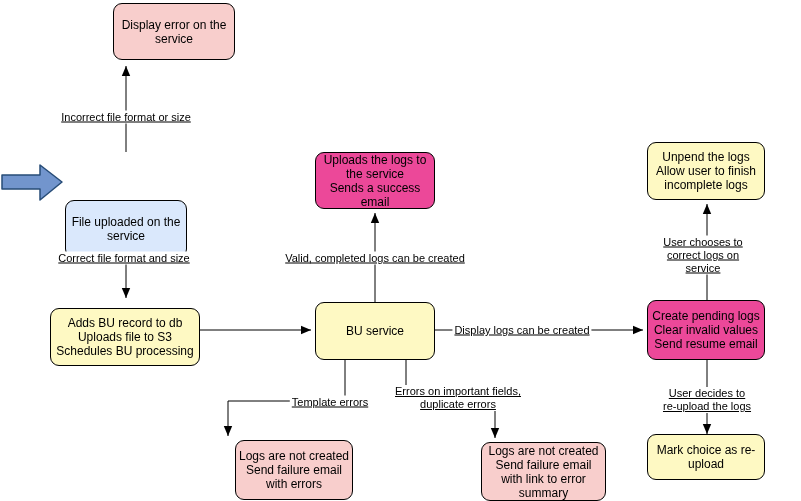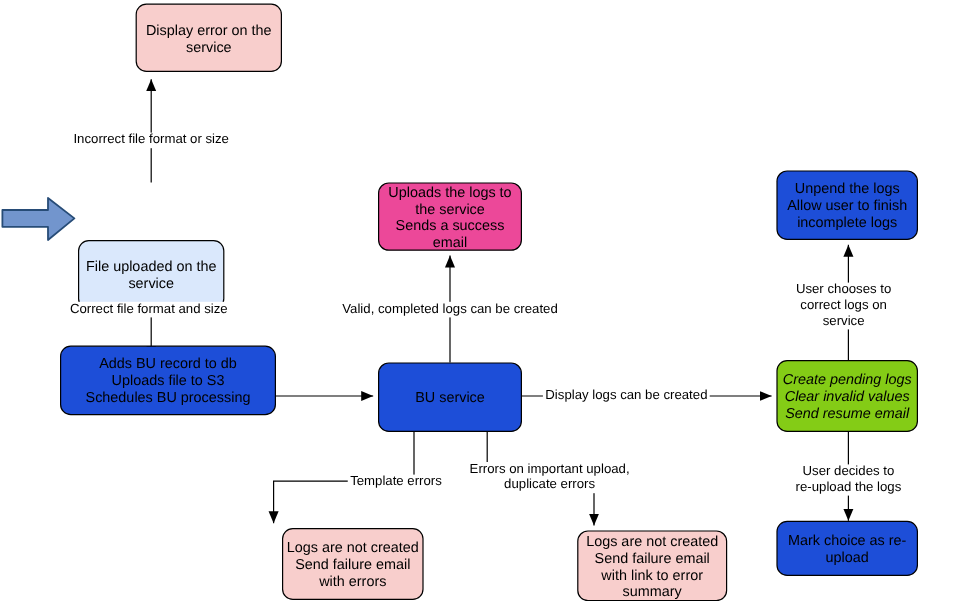--- a/index.html
+++ b/index.html
@@ -22,31 +22,32 @@
     justify-content:center;
     text-align:center;
     white-space:pre-line;
     font-size:12px;
     line-height:14px;
     padding:1px 2px;
   }
   .c-pink{background:#f8cecc;margin-left:48px;}
   .c-blue{background:#dae8fc;margin-top:48px;}
   .c-green{background:#ec4899;}
-  .c-yellow{background:#84cc16;font-style:italic;}
-  .c-white{background:#1d4ed8;}
+  .c-yellow{background:#ec4899;}
+  .c-white{background:#fef9c3;}
   .elabel{
     position:absolute;
     transform:translate(-50%,-50%);
     background:#ffffff;
     font-size:11px;
     line-height:13px;
     white-space:pre-line;
     text-align:center;
     padding:0 2px;
+    text-decoration:underline;
   }
 </style>
 </head>
 <body>
 
 <div id="canvas">
 
   <svg id="edges" viewBox="0 0 801 501" xmlns="http://www.w3.org/2000/svg">
     <defs>
       <marker id="arr" markerWidth="12" markerHeight="12" refX="10" refY="5" orient="auto" markerUnits="userSpaceOnUse">
@@ -72,21 +73,21 @@
 
     <line x1="707" y1="360" x2="707" y2="434" stroke="#000" stroke-width="1" marker-end="url(#arr)"></line>
 
     <polygon points="2,175 40,175 40,165 62,182 40,200 40,189 2,189" fill="#7295cd" stroke="#274c77" stroke-width="1.5" stroke-linejoin="round"></polygon>
   </svg>
 
   <div class="node c-pink" style="left:65px;top:3px;width:122px;height:57px">Display error on the
 service</div>
   <div class="node c-blue" style="left:65px;top:152px;width:122px;height:58px">File uploaded on the
 service</div>
-  <div class="node c-white" style="left:50px;top:288px;width:180px;height:58px">Adds BU record to db
+  <div class="node c-white" style="left:50px;top:308px;width:150px;height:58px">Adds BU record to db
 Uploads file to S3
 Schedules BU processing</div>
   <div class="node c-green" style="left:315px;top:152px;width:120px;height:57px">Uploads the logs to
 the service
 Sends a success
 email</div>
   <div class="node c-white" style="left:315px;top:302px;width:120px;height:58px">BU service</div>
   <div class="node c-yellow" style="left:647px;top:300px;width:118px;height:60px">Create pending logs
 Clear invalid values
 Send resume email</div>
@@ -101,18 +102,18 @@
   <div class="node c-pink" style="left:433px;top:442px;width:125px;height:59px">Logs are not created
 Send failure email
 with link to error
 summary</div>
 
   <div class="elabel" style="left:126px;top:117px">Incorrect file format or size</div>
   <div class="elabel" style="left:375px;top:258px">Valid, completed logs can be created</div>
   <div class="elabel" style="left:124px;top:258px">Correct file format and size</div>
   <div class="elabel" style="left:522px;top:330px">Display logs can be created</div>
   <div class="elabel" style="left:330px;top:402px">Template errors</div>
-  <div class="elabel" style="left:458px;top:398px">Errors on important upload,
+  <div class="elabel" style="left:458px;top:398px">Errors on important fields,
 duplicate errors</div>
   <div class="elabel" style="left:703px;top:255px">User chooses to correct logs on service</div>
   <div class="elabel" style="left:707px;top:400px">User decides to re-upload the logs</div>
 
 </div>
 
 </body></html>

